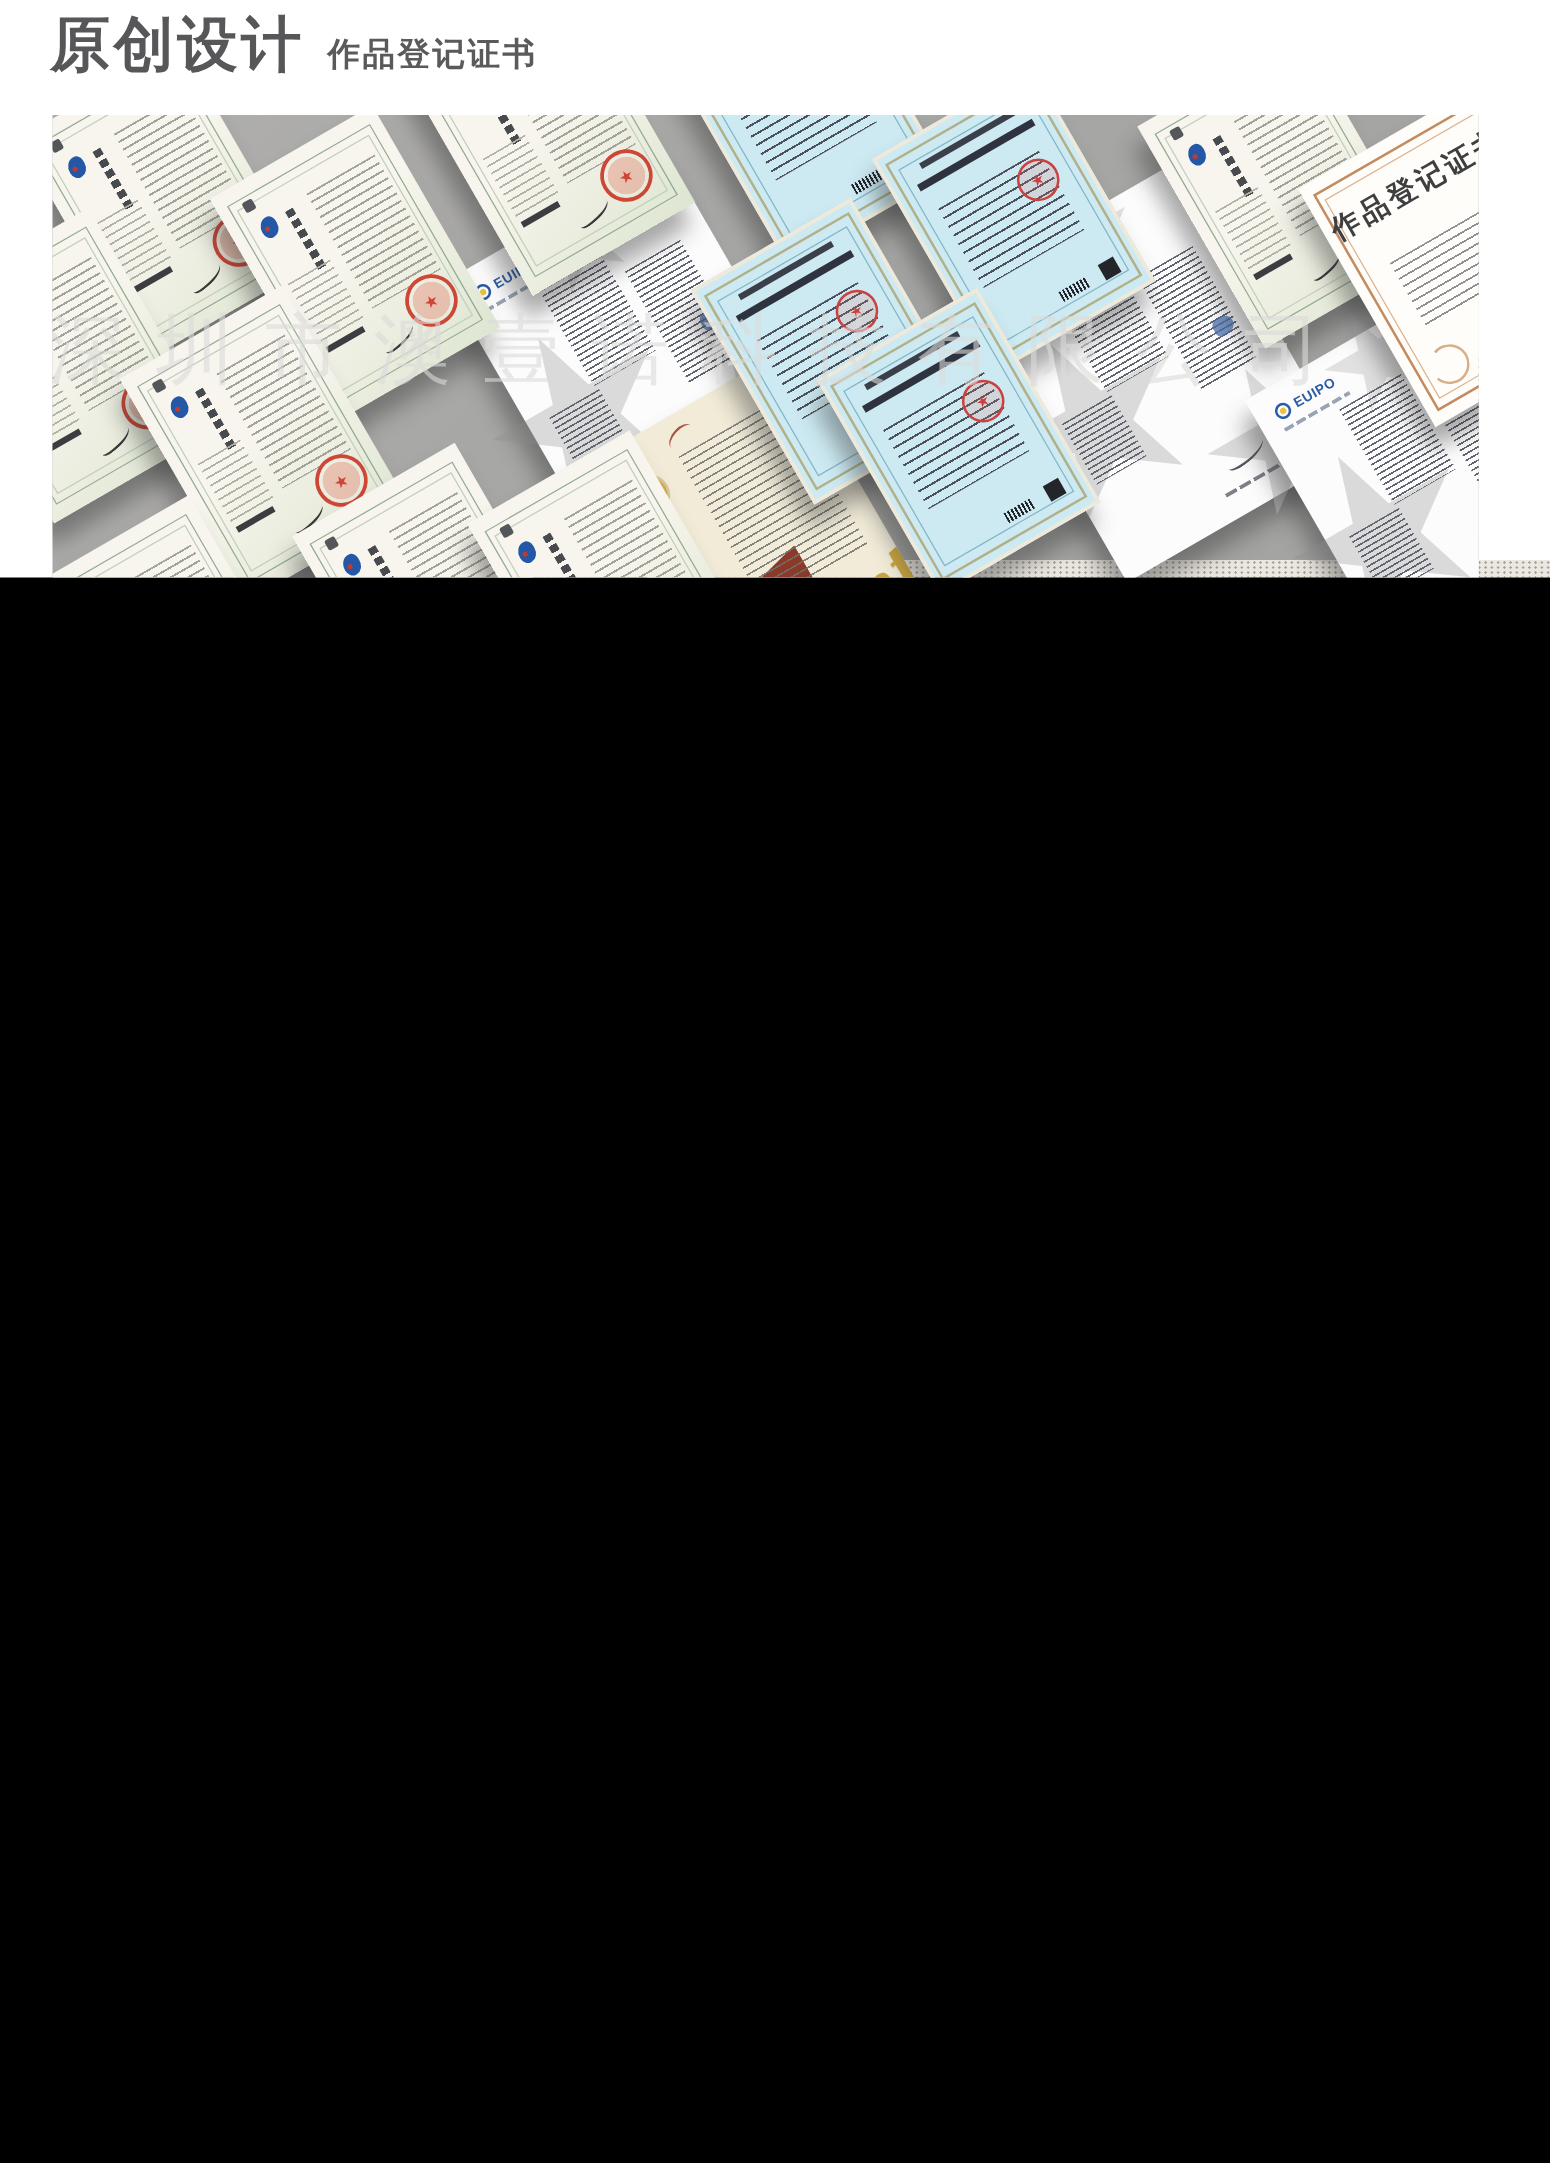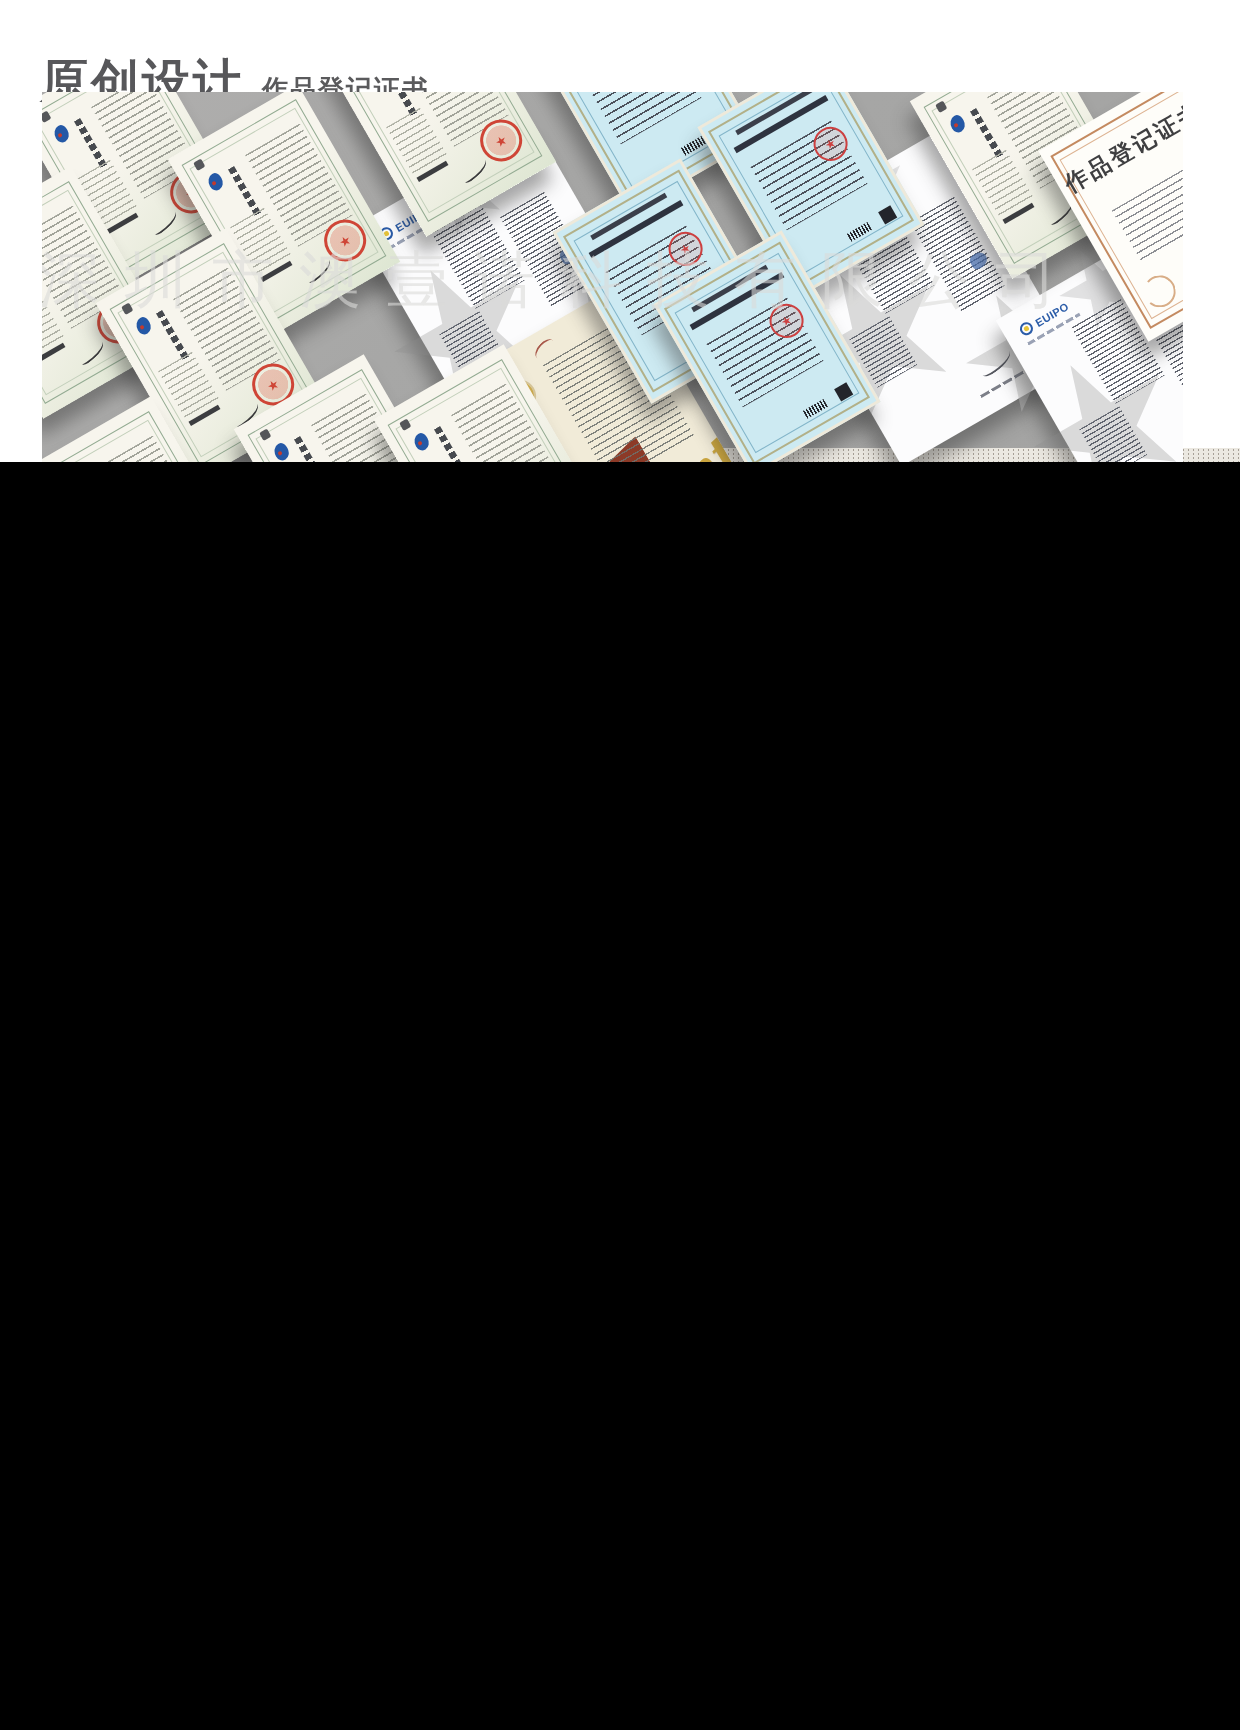--- a/index.html
+++ b/index.html
@@ -5,21 +5,21 @@
   html,body{margin:0;padding:0;}
   body{
     width:1240px;height:1730px;position:relative;background:#ffffff;
     font-family:"Liberation Sans",sans-serif;overflow:hidden;
   }
   
   .header{
     position:absolute;left:40px;top:8px;display:flex;align-items:baseline;gap:18px;
   }
   .header .title{
-    font-size:48px;font-weight:bold;color:#57575a;letter-spacing:3px;line-height:1.2;margin-top:45px;
+    font-size:48px;font-weight:bold;color:#57575a;letter-spacing:3px;line-height:1.2;
   }
   .header .subtitle{
     font-size:26px;font-weight:bold;color:#5a5a5c;letter-spacing:2px;
   }
   
   .collage{
     position:absolute;left:42px;top:92px;width:1141px;height:370px;
     background:linear-gradient(135deg,#b0afae 0%,#a7a7a6 40%,#a3a3a2 100%);
     overflow:hidden;
   }

